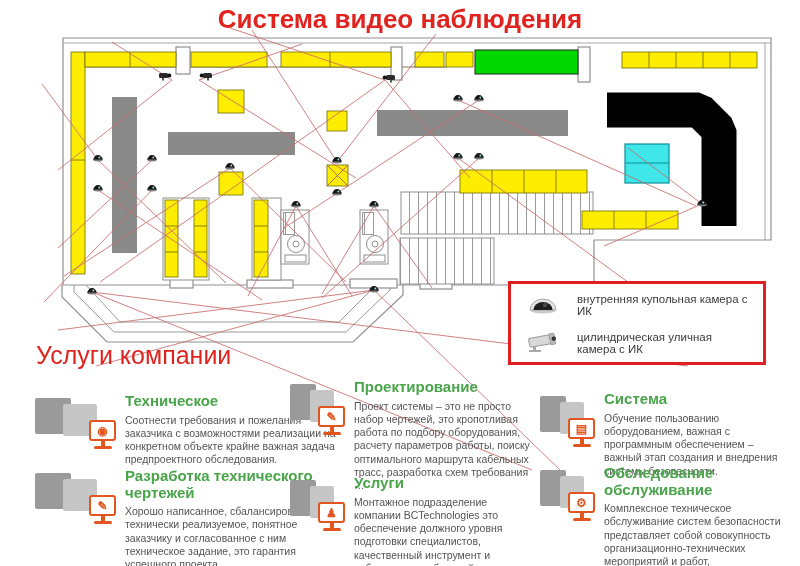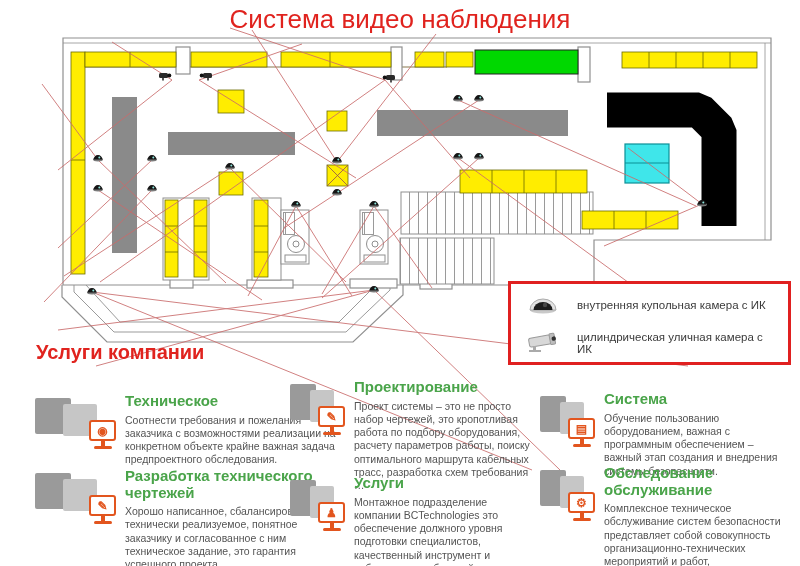--- a/index.html
+++ b/index.html
@@ -1,31 +1,31 @@
 <!DOCTYPE html>
 <html><head>
 <meta charset="utf-8">
 <style>
   html,body{margin:0;padding:0;background:#fff;}
   #slide{position:relative;width:800px;height:566px;background:#fff;overflow:hidden;
          font-family:"Liberation Sans",sans-serif;}
   
   #main-title{position:absolute;left:0;top:4px;width:100%;text-align:center;
-      font-size:26px;font-weight:normal;color:#e0231e;z-index:3;}
+      font-size:26px;font-weight:bold;color:#e0231e;z-index:3;}
   
   #plan-svg{position:absolute;left:0;top:0;z-index:0;}
   
-  #legend{position:absolute;left:508px;top:281px;width:283px;height:84px;box-sizing:border-box;
+  #legend{position:absolute;left:508px;top:281px;width:258px;height:84px;box-sizing:border-box;
       border:3px solid #e02020;background:#fff;z-index:2;display:flex;flex-direction:column;
       justify-content:center;gap:9px;padding:4px 10px;}
   .legend-row{display:flex;align-items:center;gap:12px;}
   .legend-icon{width:44px;flex:0 0 44px;text-align:center;}
   .legend-label{font-size:11.5px;color:#3a3a3a;}
   
-  #services-heading{position:absolute;left:36px;top:341px;font-size:20px;font-weight:bold;
+  #services-heading{position:absolute;left:36px;top:341px;font-size:25px;font-weight:normal;
       color:#e0231e;z-index:3;}
   .svc{position:absolute;display:flex;align-items:flex-start;gap:8px;z-index:1;}
   .svc-title{color:#4aa44a;font-size:15px;font-weight:bold;line-height:1.1;margin:0 0 4px 0;}
   .svc-text{font-size:10.5px;color:#545454;line-height:1.27;}
   
   .svc-icon{position:relative;height:60px;flex:0 0 58px;width:58px;}
   .svc-icon.lg{flex:0 0 84px;width:84px;}
   .g1{position:absolute;left:2px;top:5px;width:26px;height:36px;background:#9a9a9a;border-radius:2px;}
   .g2{position:absolute;left:22px;top:11px;width:24px;height:32px;background:#c6c6c6;border-radius:2px;}
   .lg .g1{width:36px;}

